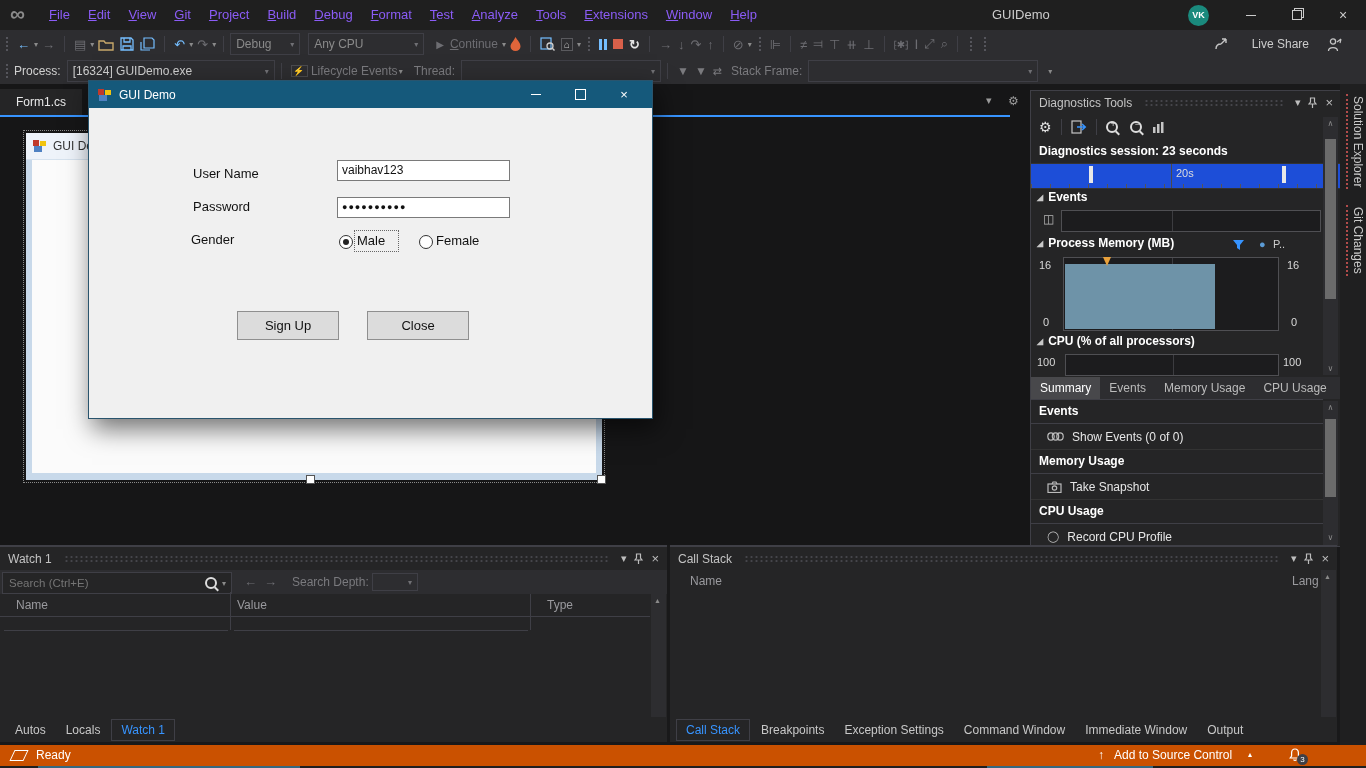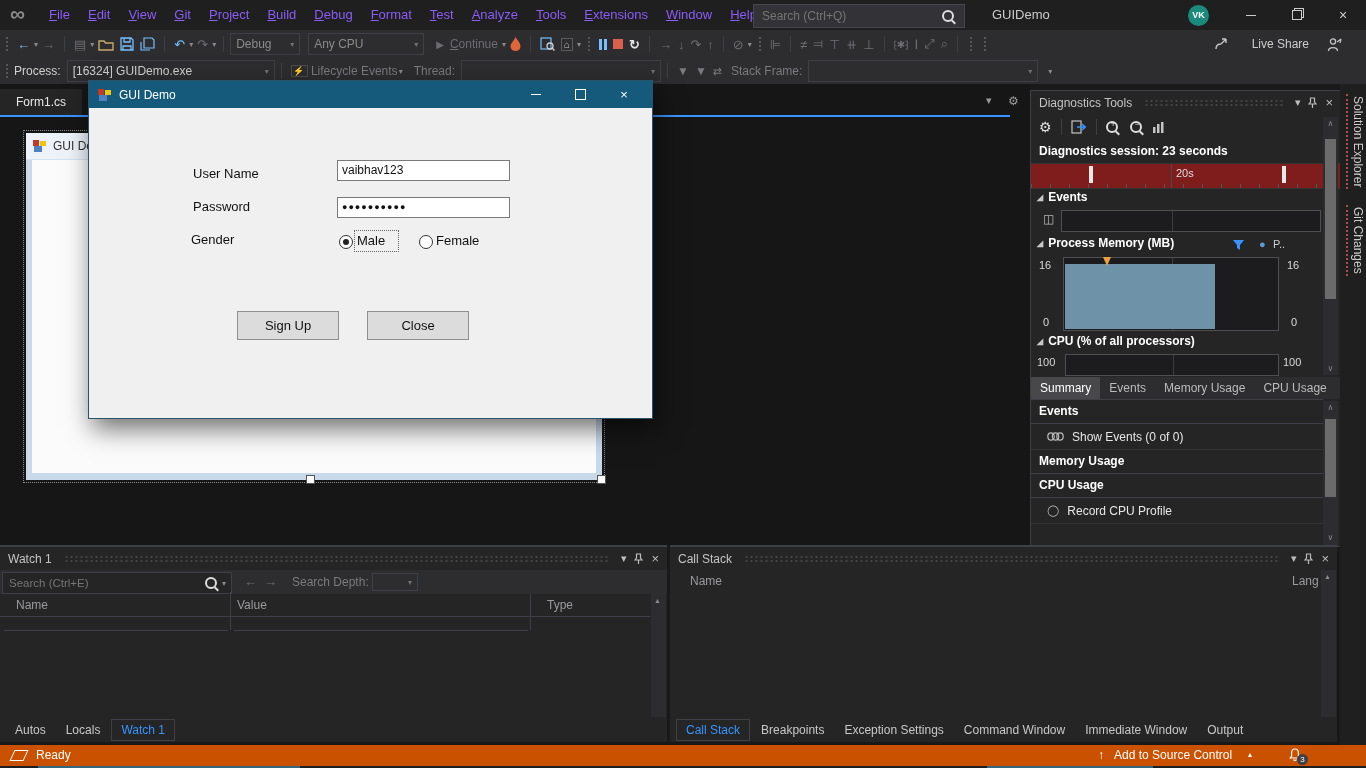--- a/index.html
+++ b/index.html
@@ -82,21 +82,21 @@
         font-size:13px;color:#111;display:flex;align-items:center;justify-content:center;}
   .focusrect{position:absolute;border:1px dotted #666;}
 
   
   #diag{left:1030px;top:90px;width:310px;height:455px;background:#252526;border:1px solid #3f3f46;border-right:none;overflow:hidden;}
   .ptitle{position:absolute;left:0;top:0;right:0;height:23px;display:flex;align-items:center;font-size:12px;color:#c3c3c3;padding:0 8px;gap:8px;}
   .ptitle .dots{flex:1;margin:0 4px;}
   .picon{color:#bdbdbd;font-size:11px;flex:none;}
   #diag-toolbar{position:absolute;left:0;top:23px;height:26px;display:flex;align-items:center;padding-left:8px;}
   .dt-session{position:absolute;left:8px;top:53px;font-size:12px;font-weight:bold;color:#fff;}
-  #ruler{position:absolute;left:0;top:72px;width:310px;height:24px;background:#7f1d1d;border-top:1px solid #333;border-bottom:1px solid #333;}
+  #ruler{position:absolute;left:0;top:72px;width:310px;height:24px;background:#1d4ed8;border-top:1px solid #333;border-bottom:1px solid #333;}
   #ruler .ticks{position:absolute;left:0;bottom:0;width:100%;height:4px;
      background-image:repeating-linear-gradient(90deg,#555 0 1px,transparent 1px 19px);}
   .marker{position:absolute;top:2px;width:4px;height:17px;background:#e8e8e8;}
   .gline{position:absolute;top:0;bottom:0;width:1px;background:#4a4a4a;}
   .sechdr{position:absolute;left:6px;font-size:12px;font-weight:bold;color:#fff;display:flex;align-items:center;gap:5px;}
   .exp{font-size:8px;color:#c8c8c8;}
   .chartbox{position:absolute;border:1px solid #4f4f53;background:#1c1c1e;}
   .axlbl{position:absolute;font-size:11px;color:#d8d8d8;}
   #memfill{position:absolute;left:1px;top:6px;width:150px;bottom:1px;background:#6e93a8;}
   #mempin{position:absolute;left:39px;top:-1px;width:0;height:0;border-left:4px solid transparent;
@@ -141,24 +141,20 @@
   svg{display:block;}
 </style>
 </head>
 <body>
 
 <div id="root">
 
   <div class="r" id="titlebar">
     <div class="r vslogo">∞</div>
     <div class="r" id="menus"><span class="menu-item">File</span><span class="menu-item">Edit</span><span class="menu-item">View</span><span class="menu-item">Git</span><span class="menu-item">Project</span><span class="menu-item">Build</span><span class="menu-item">Debug</span><span class="menu-item">Format</span><span class="menu-item">Test</span><span class="menu-item">Analyze</span><span class="menu-item">Tools</span><span class="menu-item">Extensions</span><span class="menu-item">Window</span><span class="menu-item">Help</span></div>
-    <div class="r" id="qsearch">
-      <input readonly="" placeholder="Search (Ctrl+Q)" style="">
-      <span class="mag" style="margin-right:10px;"></span>
-    </div>
     <div class="r" id="soltitle">GUIDemo</div>
     <div class="r" id="avatar">VK</div>
     <div class="r flex" style="right:0;top:0;">
       <div class="wbtn">
           <span class="minbar"></span>
         </div>
       <div class="wbtn">
           <span class="restorebox"></span>
         </div>
       <div class="wbtn closex">×</div>
@@ -435,20 +431,28 @@
       <div class="sumhdr" style="border-top:1px solid #3f3f46;">Events</div>
       <div class="sumrow">
         <svg width="17" height="9">
             <ellipse cx="4" cy="4.5" rx="3.2" ry="3.6" fill="none" stroke="#bbb" stroke-width="1.2"></ellipse>
             <ellipse cx="8.5" cy="4.5" rx="3.2" ry="3.6" fill="none" stroke="#bbb" stroke-width="1.2"></ellipse>
             <ellipse cx="13" cy="4.5" rx="3.2" ry="3.6" fill="none" stroke="#bbb" stroke-width="1.2"></ellipse>
           </svg>
         <span>Show Events (0 of 0)</span>
         </div>
       <div class="sumhdr">Memory Usage</div>
+      <div class="sumrow">
+        <svg width="15" height="12">
+            <rect x="1" y="3" width="13" height="8.5" fill="none" stroke="#bbb" stroke-width="1.2"></rect>
+            <path d="M5 3 l1-2 h3 l1 2" fill="none" stroke="#bbb" stroke-width="1.2"></path>
+            <circle cx="7.5" cy="7" r="2.2" fill="none" stroke="#bbb" stroke-width="1.2"></circle>
+          </svg>
+        <span>Take Snapshot</span>
+        </div>
       <div class="sumhdr">CPU Usage</div>
       <div class="sumrow">
         <span style="color:#bbb;font-size:11px;">◯</span>
         <span>Record CPU Profile</span>
         </div>
     </div>
     <div class="vsb" style="left:292px;top:26px;height:258px;">
       <span class="ch" style="top:2px;">∧</span>
       <div class="thumb" style="top:22px;height:160px;"></div>
       <span class="ch" style="bottom:2px;">∨</span>

